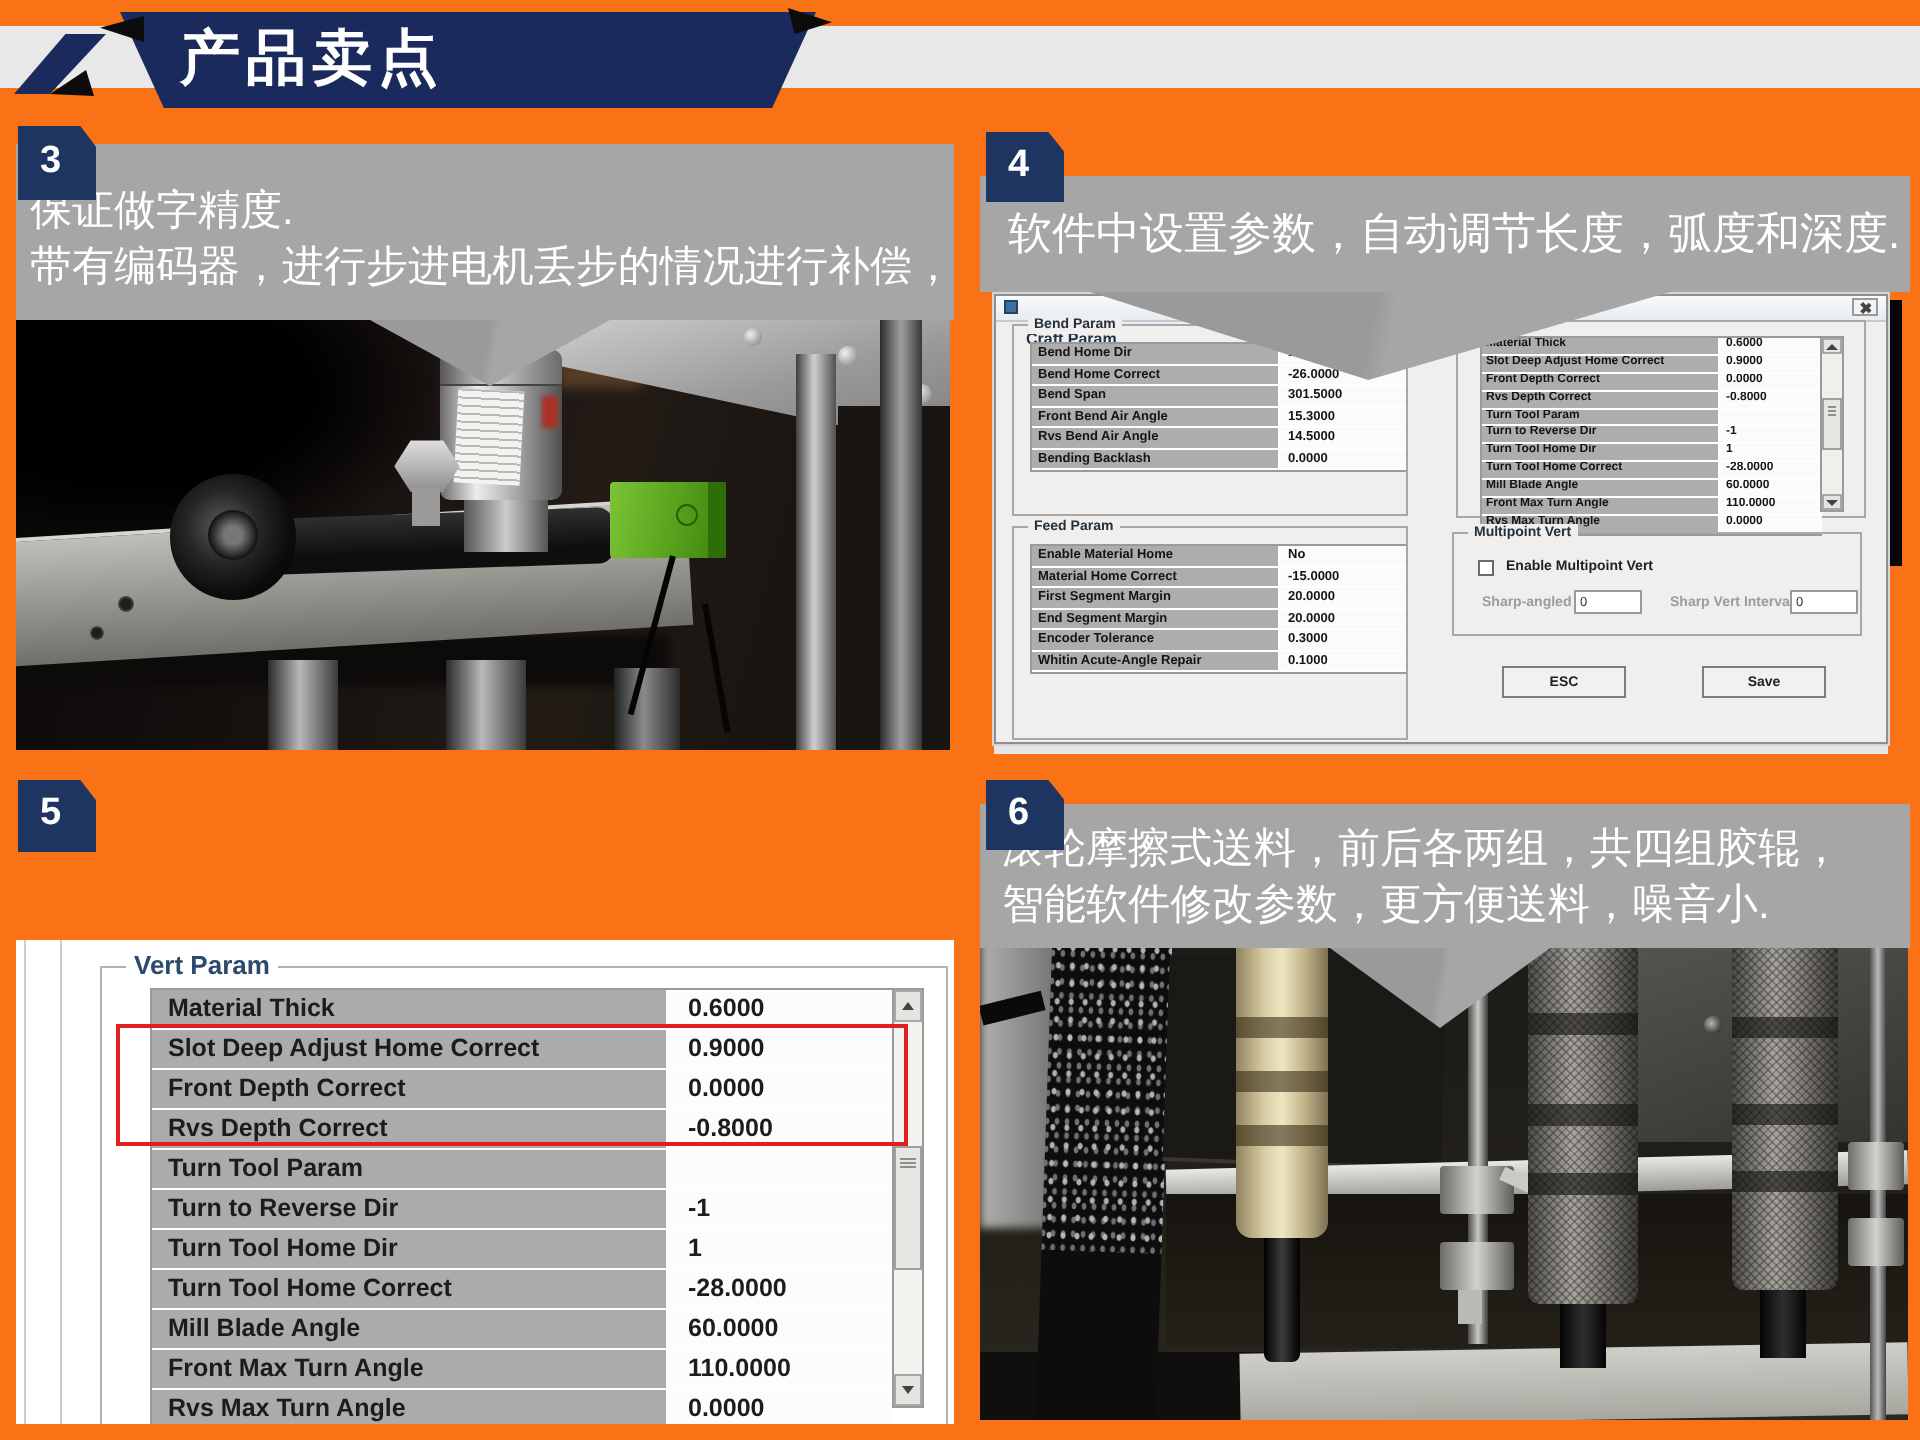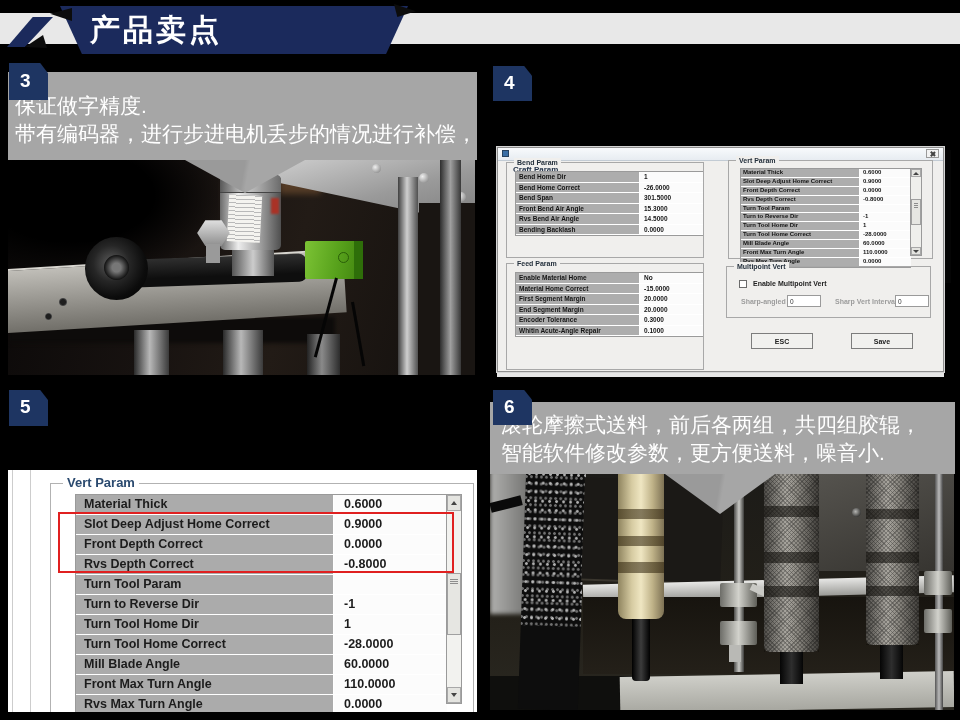--- a/index.html
+++ b/index.html
@@ -1,16 +1,16 @@
 <!DOCTYPE html>
 <html><head>
 <meta charset="utf-8">
 <style>
   html,body{margin:0;padding:0;}
-  .slide{position:relative;width:960px;height:720px;background:#000000;overflow:hidden;
+  .slide{position:relative;width:960px;height:720px;background:#f97316;overflow:hidden;
          font-family:"Liberation Sans",sans-serif;}
   
   .band{position:absolute;left:0;top:13px;width:960px;height:31px;background:#e8e8e8;}
   .banner{position:absolute;left:60px;top:6px;width:348px;height:48px;background:#1b2a5c;
           clip-path:polygon(0 0,100% 0,93.7% 100%,6.3% 100%);color:#fff;font-weight:bold;
           font-size:30px;line-height:48px;padding-left:30px;box-sizing:border-box;letter-spacing:3px;}
   .banner-notch{position:absolute;left:394px;top:4px;width:22px;height:13px;background:#0c0c0c;
           clip-path:polygon(0 0,100% 55%,15% 100%);}
   .logo-navy{position:absolute;left:7px;top:17px;width:46px;height:30px;background:#1b2a5c;
           clip-path:polygon(56% 0,100% 0,39% 100%,0 100%);}
@@ -288,20 +288,24 @@
       <div class="dis-lbl" style="left:14px;top:31px;">Sharp-angled</div>
       <div class="mini-in" style="left:60px;top:28px;">0</div>
       <div class="dis-lbl" style="left:108px;top:31px;">Sharp Vert Interval</div>
       <div class="mini-in" style="left:168px;top:28px;">0</div>
     </div>
 
     <div class="dbtn" style="left:253px;top:185px;">ESC</div>
     <div class="dbtn" style="left:353px;top:185px;">Save</div>
   </div>
 
+  <div class="co" style="left:490px;top:88px;width:465px;height:58px;padding:15px 0 0 14px;font-size:22px;line-height:28px;">
+    <span class="ln">软件中设置参数，自动调节长度，弧度和深度.</span>
+    <div class="pointer" style="left:55px;width:290px;height:44px;clip-path:polygon(0 0,100% 0,48% 100%);"></div>
+  </div>
   <div class="badge" style="left:493px;top:66px;width:39px;height:35px;line-height:33px;">
     <span>4</span>
   </div>
 
   <div class="panel5">
     <div class="p5-vline" style="left:4px;"></div>
     <div class="p5-vline" style="left:22px;"></div>
     <div class="p5-grp">
       <div class="p5-legend">Vert Param</div>
     </div>

